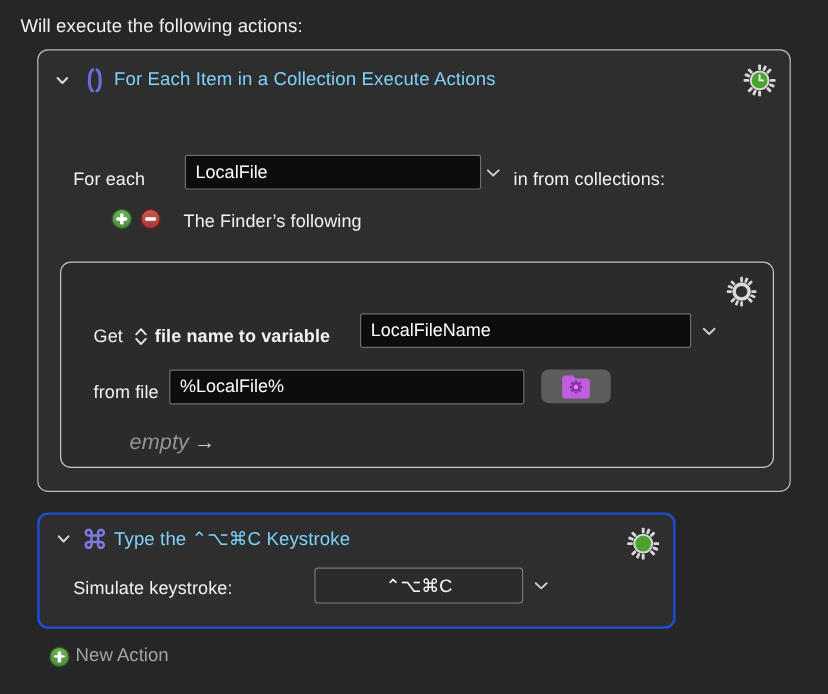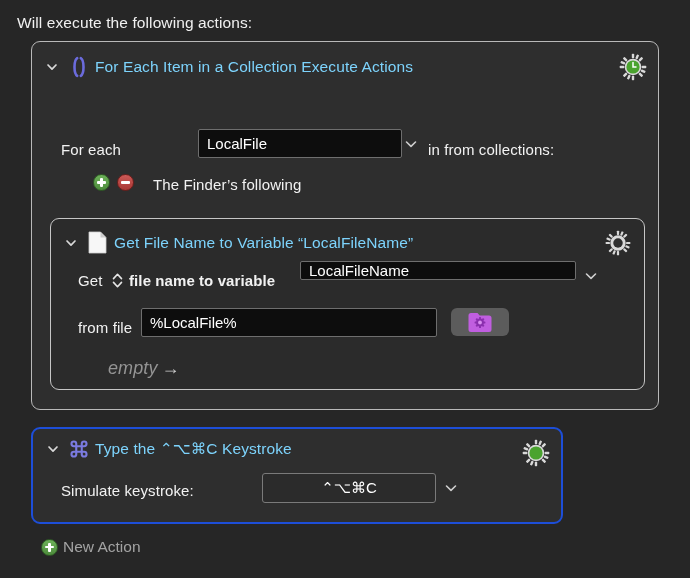--- a/index.html
+++ b/index.html
@@ -270,21 +270,21 @@
             <rect x="22.7" y="12.8" width="4.6" height="2.4" rx="0.7" transform="rotate(22.5 14 14)"></rect>
           </g>
         </g>
         <circle cx="14" cy="14" r="6.6" fill="#4aa32e"></circle>
         <path d="M14 9.6 L14 14 L17 14" fill="none" stroke="#ffffff" stroke-width="1.5" stroke-linecap="round"></path>
       </svg>
     </div>
 
     <div class="lbl" style="left:29px; top:99px;">For each</div>
 
-    <div class="textfield" style="left:122px; top:87px; width:204px; height:29px;margin-left:44px;">LocalFile</div>
+    <div class="textfield" style="left:122px; top:87px; width:247px; height:29px;">LocalFile</div>
 
     <span class="chev" style="left:371px; top:94px;">
       <svg width="16" height="16" viewBox="0 0 16 16">
         <path d="M3.5 6 L8 10.3 L12.5 6" fill="none" stroke="#cfcfcf" stroke-width="1.6" stroke-linecap="round" stroke-linejoin="round"></path>
       </svg>
     </span>
 
     <div class="lbl" style="left:396px; top:99px;">in from collections:</div>
 
     <div class="circbtn plus" style="left:61px; top:132px;">
@@ -298,34 +298,20 @@
 
     <div class="lbl" style="left:29px; top:185px;">execute the following actions</div>
     <span class="chev" style="left:313px; top:189px;">
       <svg width="16" height="16" viewBox="0 0 16 16">
         <path d="M3.5 6 L8 10.3 L12.5 6" fill="none" stroke="#9c9c9c" stroke-width="1.6" stroke-linecap="round" stroke-linejoin="round"></path>
       </svg>
     </span>
 
     <div class="action inner">
 
-      <div class="title-row" style="left:10px; top:12px;">
-        <span class="disclosure">
-          <svg width="14" height="14" viewBox="0 0 14 14">
-            <path d="M3 5 L7 9.2 L11 5" fill="none" stroke="#d8d8d8" stroke-width="1.7" stroke-linecap="round" stroke-linejoin="round"></path>
-          </svg>
-        </span>
-        <span class="title-icon" style="margin-left:7px;">
-          <svg class="docicon" viewBox="0 0 19 23">
-            <path d="M1 1 h11.5 L18 6.5 V22 H1 Z" fill="#f7f7f7" stroke="#cfcfcf" stroke-width="0.8" stroke-linejoin="round"></path>
-            <path d="M12.5 1 V6.5 H18 Z" fill="#cdcdcd"></path>
-          </svg>
-        </span>
-        <span class="title-text" style="margin-left:7px;">Get File Name to Variable “LocalFileName”</span>
-      </div>
 
       <div class="gear" style="right:11px; top:11px;">
         <svg width="26" height="26" viewBox="0 0 28 28">
           <g fill="#d9d9d9">
             <circle cx="14" cy="14" r="8.3"></circle>
             <rect x="12.8" y="0.7" width="2.4" height="4.6" rx="0.7"></rect>
             <rect x="12.8" y="22.7" width="2.4" height="4.6" rx="0.7"></rect>
             <rect x="0.7" y="12.8" width="4.6" height="2.4" rx="0.7"></rect>
             <rect x="22.7" y="12.8" width="4.6" height="2.4" rx="0.7"></rect>
             <rect x="12.8" y="0.7" width="2.4" height="4.6" rx="0.7" transform="rotate(45 14 14)"></rect>
@@ -346,21 +332,21 @@
       <span class="updown" style="left:60px; top:52px;">
         <svg width="13" height="19" viewBox="0 0 13 19">
           <path d="M2.5 7.6 L6.5 3.3 L10.5 7.6" fill="none" stroke="#e6e6e6" stroke-width="1.6" stroke-linecap="round" stroke-linejoin="round"></path>
           <path d="M2.5 11.4 L6.5 15.7 L10.5 11.4" fill="none" stroke="#e6e6e6" stroke-width="1.6" stroke-linecap="round" stroke-linejoin="round"></path>
         </svg>
       </span>
 
       <div class="lbl bold" style="left:78px; top:53px;">file name</div>
       <div class="lbl bold" style="left:148px; top:53px;">to variable</div>
 
-      <div class="textfield" style="left:249px; top:42px; width:276px; height:19px;">LocalFileName</div>
+      <div class="textfield" style="left:249px; top:42px; width:276px; height:29px;">LocalFileName</div>
 
       <span class="chev" style="left:532px; top:49px;">
         <svg width="16" height="16" viewBox="0 0 16 16">
           <path d="M3.5 6 L8 10.3 L12.5 6" fill="none" stroke="#cfcfcf" stroke-width="1.6" stroke-linecap="round" stroke-linejoin="round"></path>
         </svg>
       </span>
 
       <div class="lbl" style="left:27px; top:100px;">from file</div>
 
       <div class="textfield" style="left:90px; top:89px; width:296px; height:29px;">%LocalFile%</div>

